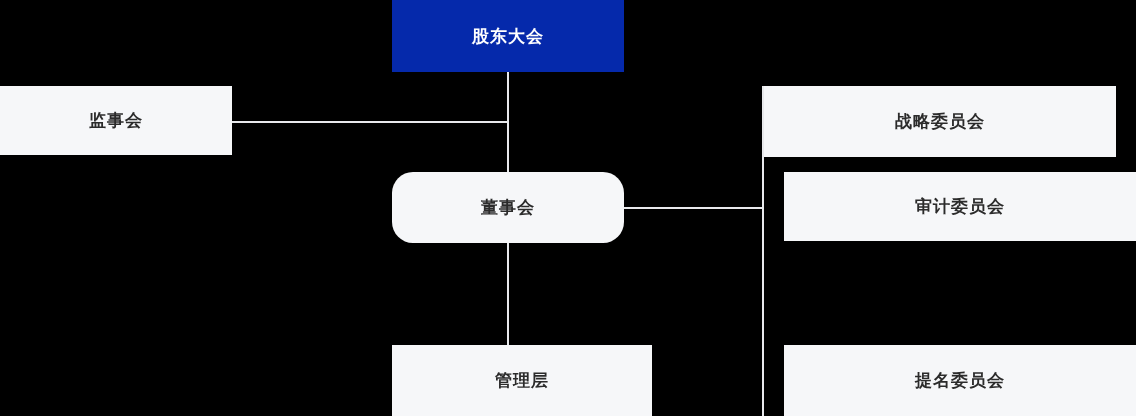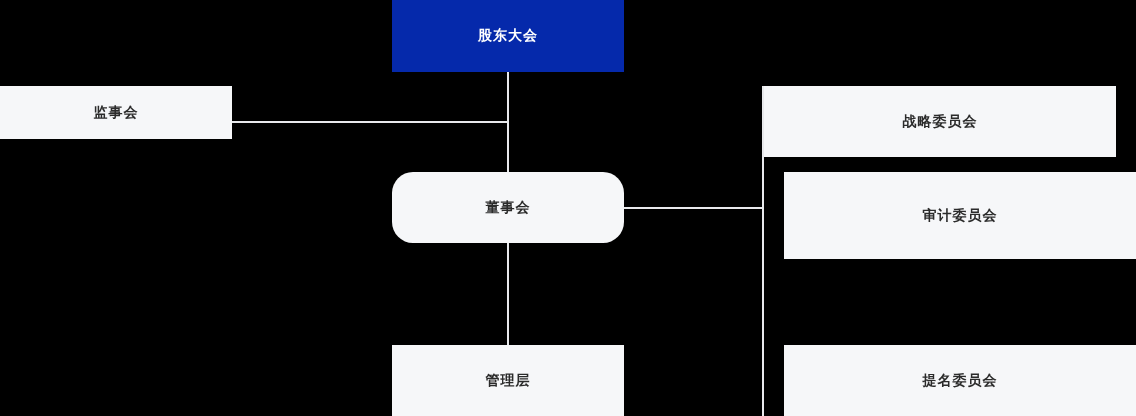--- a/index.html
+++ b/index.html
@@ -16,21 +16,21 @@
     height: 416px;
     background: #000000;
     overflow: hidden;
   }
   .node {
     position: absolute;
     display: flex;
     align-items: center;
     justify-content: center;
     box-sizing: border-box;
-    font-size: 14px;
+    font-size: 17px;
     font-weight: bold;
     letter-spacing: 1px;
     white-space: nowrap;
   }
   .node-root {
     background: #0529AB;
     color: #FFFFFF;
   }
   .node-plain {
     background: #F6F7F9;
@@ -53,26 +53,26 @@
   <div class="connector connector-h" style="left:232px; top:121px; width:277px;"></div>
 
   <div class="connector connector-v" style="left:507px; top:243px; height:102px;"></div>
 
   <div class="connector connector-h" style="left:624px; top:207px; width:140px;"></div>
 
   <div class="connector connector-v" style="left:762px; top:86px; height:330px;"></div>
 
   <div class="node node-root" style="left:392px; top:0px; width:232px; height:72px;">股东大会</div>
 
-  <div class="node node-plain" style="left:0px; top:86px; width:232px; height:53px;">监事会</div>
+  <div class="node node-plain" style="left:0px; top:86px; width:232px; height:69px;">监事会</div>
 
   <div class="node node-plain" style="left:392px; top:172px; width:232px; height:71px;border-radius:21px;">董事会</div>
 
-  <div class="node node-plain" style="left:392px; top:345px; width:232px; height:71px;font-family:Liberation Serif, serif;">管理层</div>
+  <div class="node node-plain" style="left:392px; top:345px; width:260px; height:71px;font-family:Liberation Serif, serif;">管理层</div>
 
   <div class="node node-plain" style="left:764px; top:86px; width:352px; height:71px;">战略委员会</div>
 
-  <div class="node node-plain" style="left:784px; top:172px; width:352px; height:87px;font-family:Liberation Mono, monospace;">审计委员会</div>
+  <div class="node node-plain" style="left:784px; top:172px; width:352px; height:69px;font-family:Liberation Mono, monospace;">审计委员会</div>
 
 
   <div class="node node-plain" style="left:784px; top:345px; width:352px; height:71px;">提名委员会</div>
 
 </div>
 
 </body></html>

